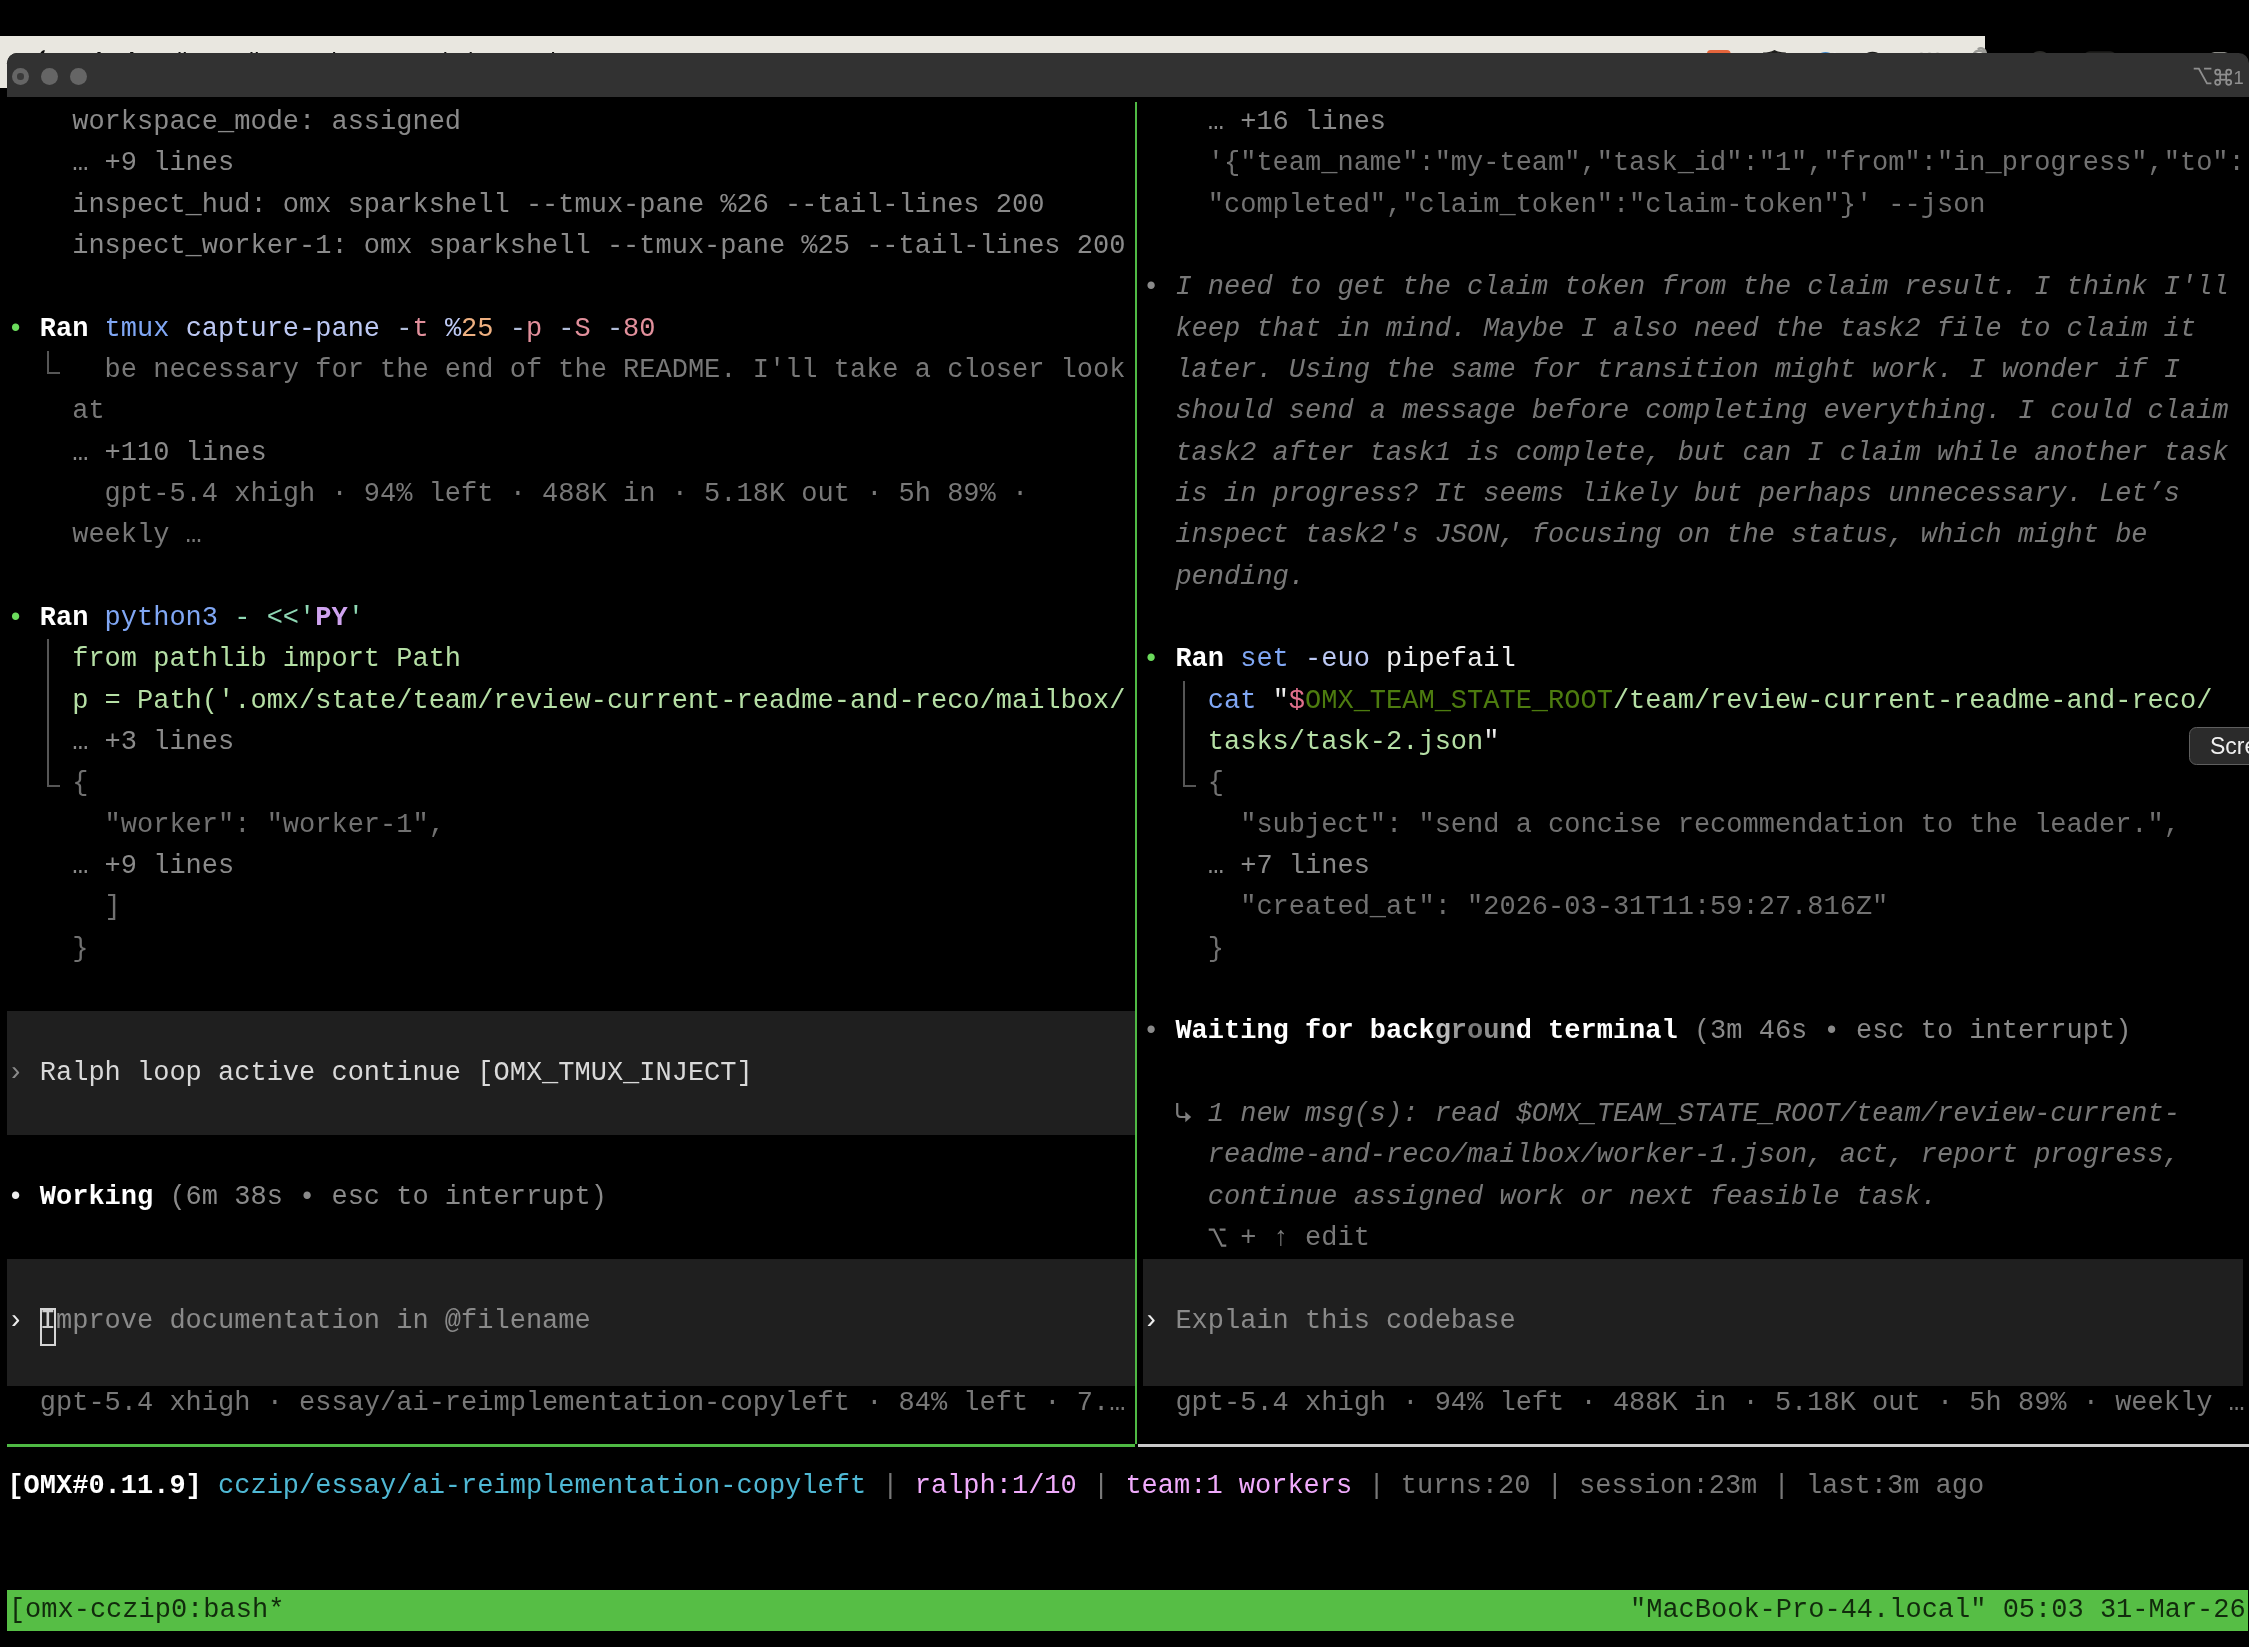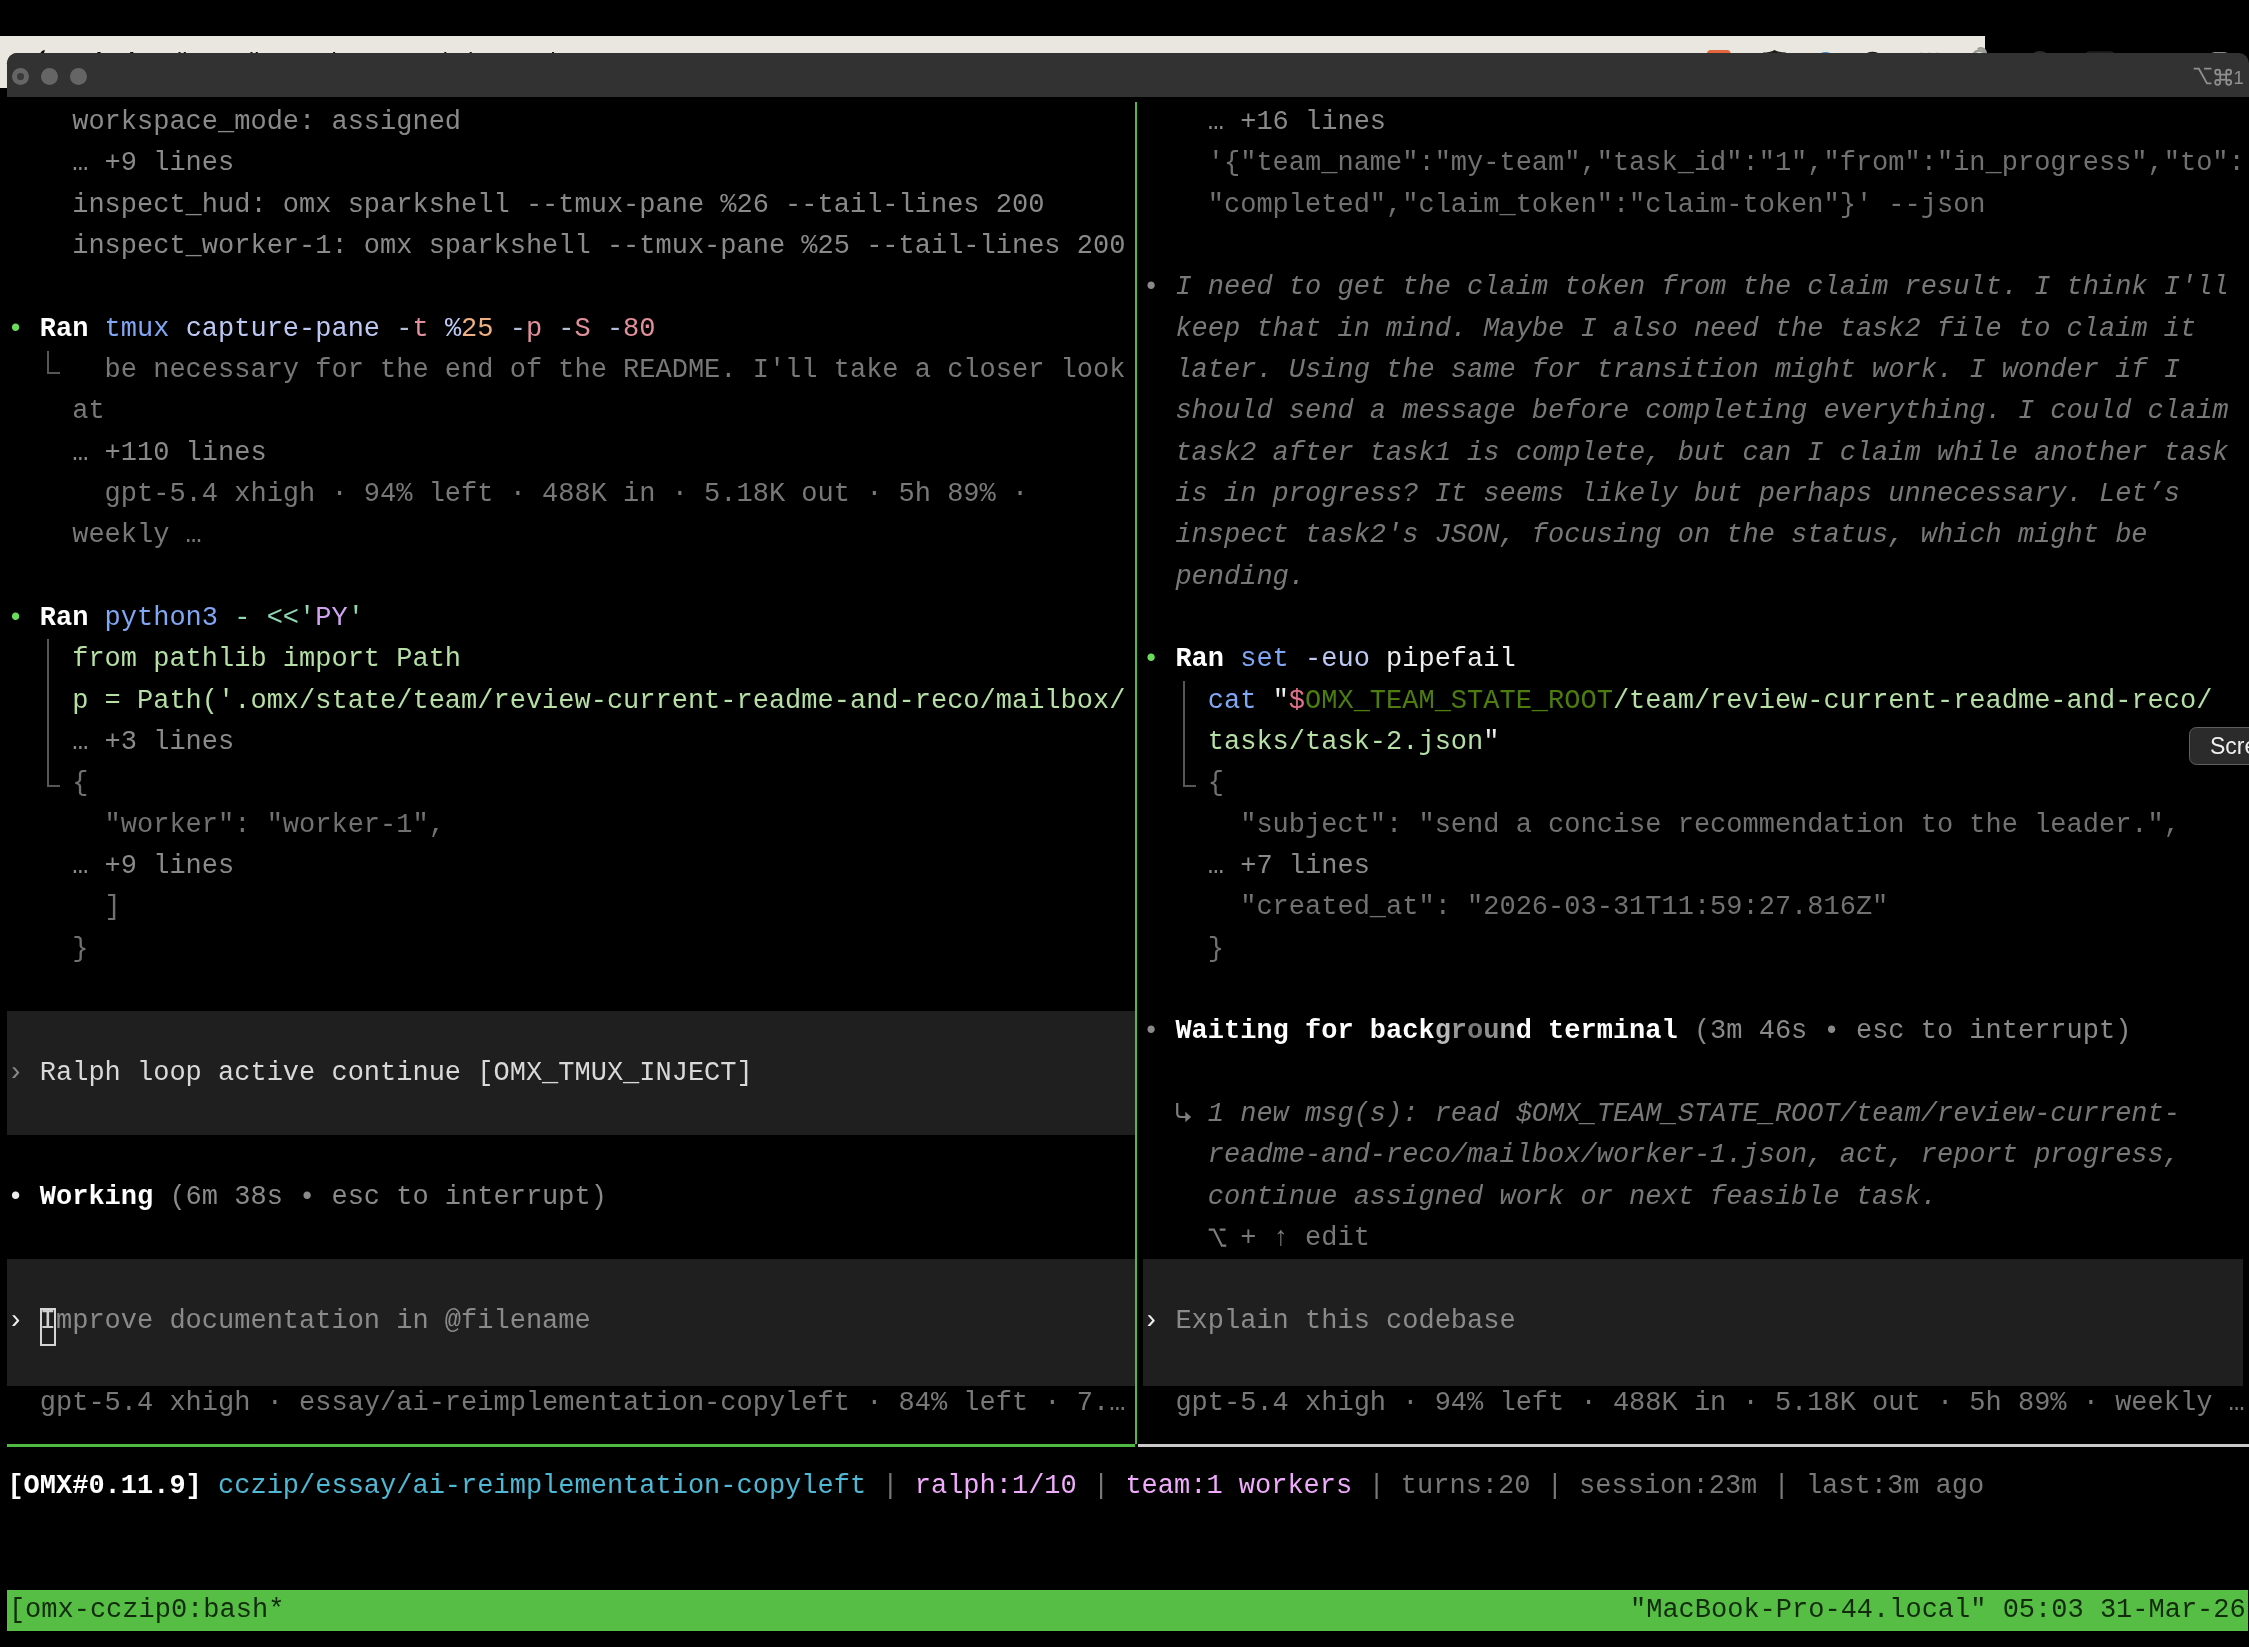--- a/index.html
+++ b/index.html
@@ -16,21 +16,21 @@
   .ln{position:absolute;white-space:pre;font-family:"Liberation Mono",monospace;font-size:27px;line-height:41px;height:41px;color:#828282;}
   .lft{left:7.4px;}
   .rgt{left:1143px;}
   .b{font-weight:bold;}
   .w{color:#ededed;}
   .wb{color:#ffffff;font-weight:bold;}
   .gb{color:#6bdb5c;} 
   .blu{color:#80a7f4;}
   .lav{color:#bcc8f3;}
   .mint{color:#8fd8b4;}
-  .lil{color:#cfa3ef;}
+  .lil{color:#cfa3ef;font-weight:bold;}
   .rose{color:#e2909c;}
   .hy{color:#b0bcd8;}
   .org{color:#eeb081;}
   .pnk{color:#e0708c;}
   .grn{color:#b5dfa5;}
   .lvw{color:#4d7c0f;}
   .dim{color:#717171;}
   .g8{color:#8a8a8a;}
   .g7{color:#787878;}
   .cyan{color:#4fb8d4;}

